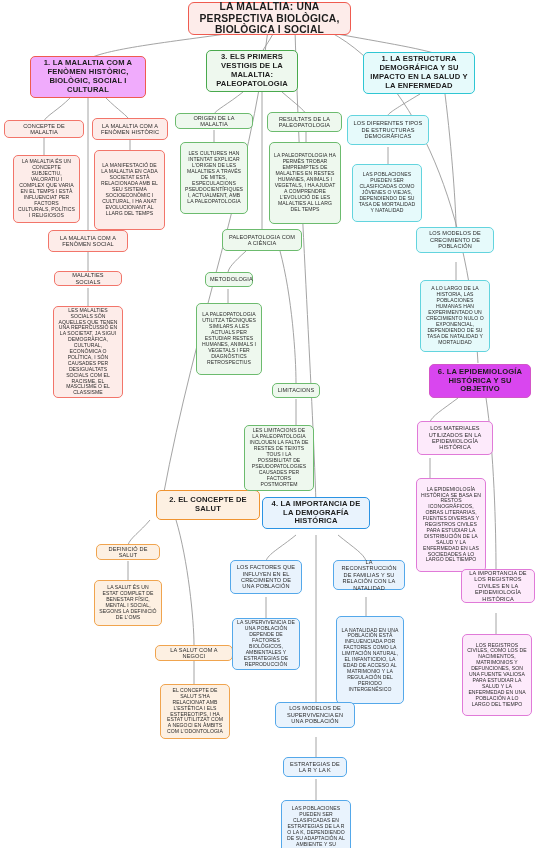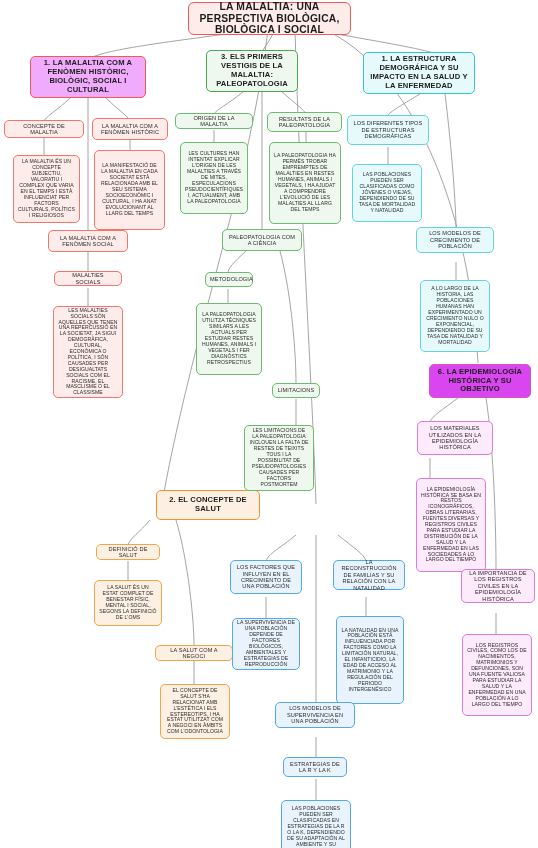--- a/index.html
+++ b/index.html
@@ -183,20 +183,23 @@
     <span>LA PALEOPATOLOGIA UTILITZA TÈCNIQUES SIMILARS A LES ACTUALS PER ESTUDIAR RESTES HUMANES, ANIMALS I VEGETALS I FER DIAGNÒSTICS RETROSPECTIUS</span>
   </div>
 
   <div class="node c-green t-sub" style="left:272px;top:383px;width:48px;height:15px;">
     <span>LIMITACIONS</span>
   </div>
   <div class="node c-green t-leaf" style="left:244px;top:425px;width:70px;height:66px;">
     <span>LES LIMITACIONS DE LA PALEOPATOLOGIA INCLOUEN LA FALTA DE RESTES DE TEIXITS TOUS I LA POSSIBILITAT DE PSEUDOPATOLOGIES CAUSADES PER FACTORS POSTMORTEM</span>
   </div>
 
+  <div class="node c-blue-h h1" style="left:262px;top:497px;width:108px;height:32px;">
+    <span>4. LA IMPORTANCIA DE LA DEMOGRAFÍA HISTÓRICA</span>
+  </div>
 
   <div class="node c-blue t-sub" style="left:230px;top:560px;width:72px;height:34px;">
     <span>LOS FACTORES QUE INFLUYEN EN EL CRECIMIENTO DE UNA POBLACIÓN</span>
   </div>
   <div class="node c-blue t-leaf" style="left:232px;top:618px;width:68px;height:52px;">
     <span>LA SUPERVIVENCIA DE UNA POBLACIÓN DEPENDE DE FACTORES BIOLÓGICOS, AMBIENTALES Y ESTRATEGIAS DE REPRODUCCIÓN</span>
   </div>
 
   <div class="node c-blue t-sub" style="left:333px;top:560px;width:72px;height:30px;">
     <span>LA RECONSTRUCCIÓN DE FAMILIAS Y SU RELACIÓN CON LA NATALIDAD</span>

